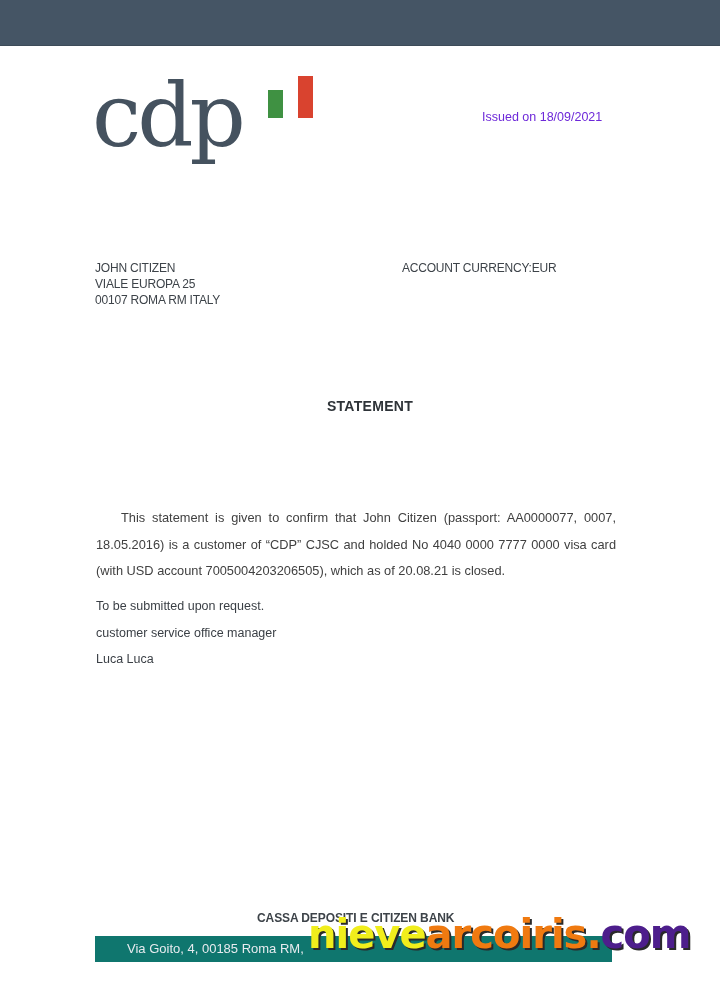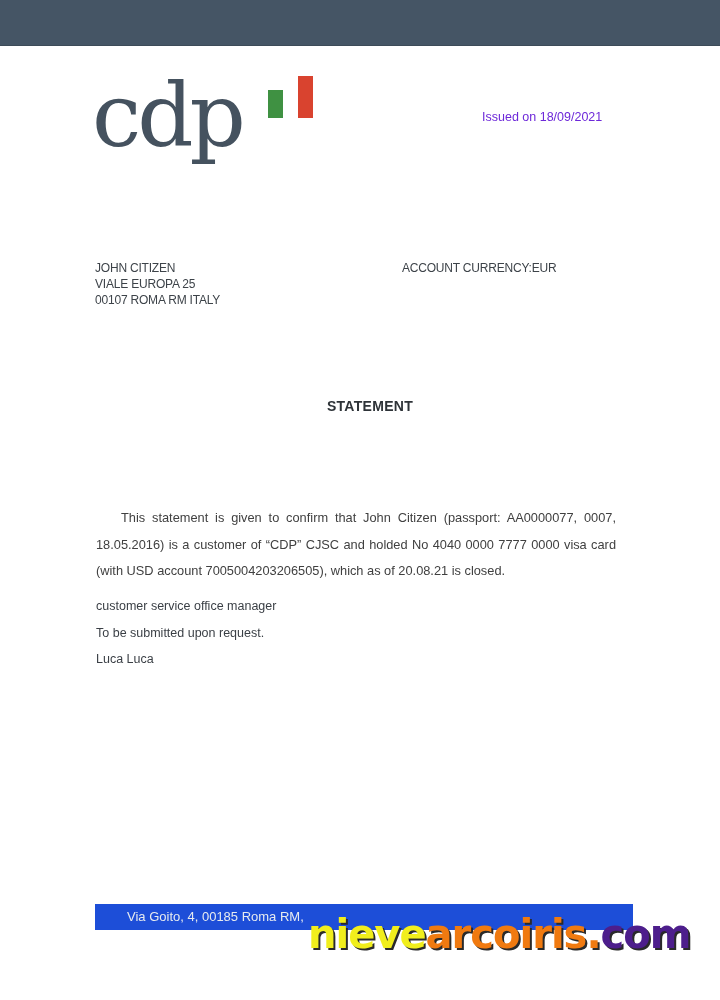--- a/index.html
+++ b/index.html
@@ -48,23 +48,22 @@
   .closing {
     position: absolute; left: 96px; top: 593px;
     font-size: 12.5px; line-height: 26.5px; color: #3a3f45;
   }
   .closing div { white-space: nowrap; }
   .bank-name {
     position: absolute; left: 257px; top: 911px;
     font-size: 12px; font-weight: bold; color: #3d4349; letter-spacing: -0.1px;
   }
   .footer-bar {
-    position: absolute; left: 95px; top: 904px; width: 517px; height: 26px;
-    background: #1d4ed8;
-    padding-left: 21px;
+    position: absolute; left: 95px; top: 936px; width: 517px; height: 26px;
+    background: #0f766e;
   }
   .footer-addr {
     position: absolute; left: 32px; top: 5px;
     font-size: 13px; color: #e7ebef; white-space: nowrap;
   }
   .watermark {
     position: absolute; left: 308px; top: 910px;
     font-family: "DejaVu Sans", sans-serif; font-weight: bold;
     font-size: 40px; line-height: 48px; letter-spacing: -1px; white-space: nowrap;
     text-shadow: 2px 2px 0 #2a2a2a;
@@ -97,22 +96,22 @@
   <div>
     <span>ACCOUNT CURRENCY:</span><span>EUR</span>
   </div>
 </div>
 
 <div class="title">STATEMENT</div>
 
 <div class="body-text">This statement is given to confirm that John Citizen (passport: AA0000077, 0007, 18.05.2016) is a customer of “CDP” CJSC and holded No 4040 0000 7777 0000 visa card (with USD account 7005004203206505), which as of 20.08.21 is closed.</div>
 
 <div class="closing">
+  <div>To be submitted upon request.</div>
   <div>customer service office manager</div>
-  <div>To be submitted upon request.</div>
   <div>Luca Luca</div>
 </div>
 
 <div class="bank-name">CASSA DEPOSITI E CITIZEN BANK</div>
 
 <div class="footer-bar">
   <div class="footer-addr">Via Goito, 4, 00185 Roma RM,</div>
 </div>
 
 <div class="watermark">

